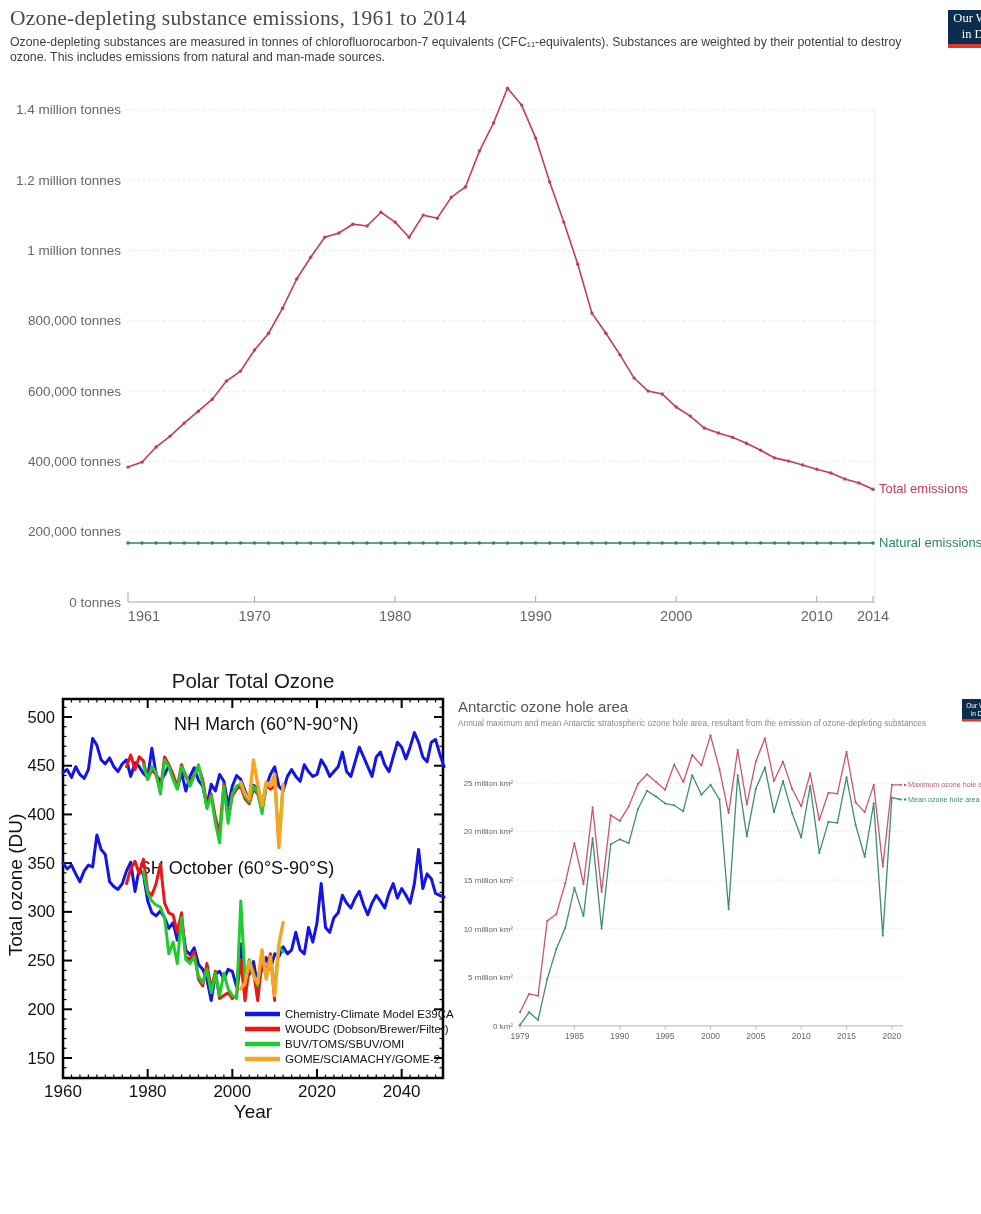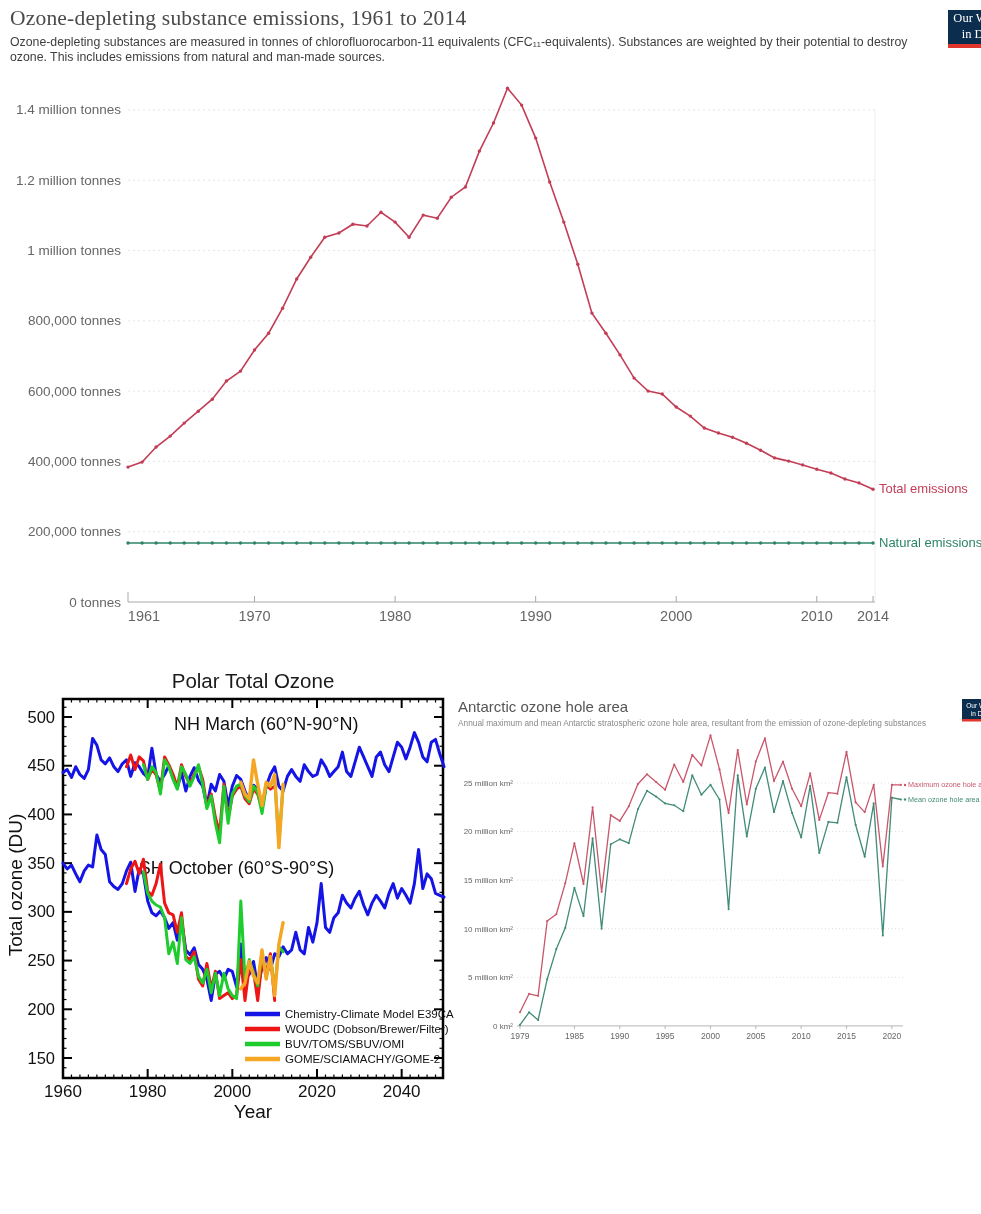--- a/index.html
+++ b/index.html
@@ -18,21 +18,21 @@
   #emissions-svg{left:0;top:75px;}
   #polar-svg{left:8px;top:660px;}
   #antarctic-svg{left:455px;top:695px;}
 </style>
 </head>
 <body>
 
 <div class="page">
   <div class="hdr">
     <h1>Ozone-depleting substance emissions, 1961 to 2014</h1>
-    <p>Ozone-depleting substances are measured in tonnes of chlorofluorocarbon-11 equivalents (CFC₁₁-equivalents). Substances are weighted by their potential to destroy ozone. This includes emissions from natural and man-made sources.</p>
+    <p>Ozone-depleting substances are measured in tonnes of chlorofluorocarbon-7 equivalents (CFC₁₁-equivalents). Substances are weighted by their potential to destroy ozone. This includes emissions from natural and man-made sources.</p>
   </div>
   <div class="owid-logo">
     <span>Our World</span>
     <span>in Data</span>
   </div>
   <svg id="emissions-svg" width="981" height="560">
       <line x1="128" y1="527" x2="875" y2="527" stroke="#a8a8a8" stroke-width="1"></line>
       <text x="121" y="531.5" font-size="13.5" fill="#666666" text-anchor="end">0 tonnes</text>
       <line x1="128" y1="456.714" x2="875" y2="456.714" stroke="#e5e5e5" stroke-width="1" stroke-dasharray="2,3"></line>
       <text x="121" y="461.214" font-size="13.5" fill="#666666" text-anchor="end">200,000 tonnes</text>

